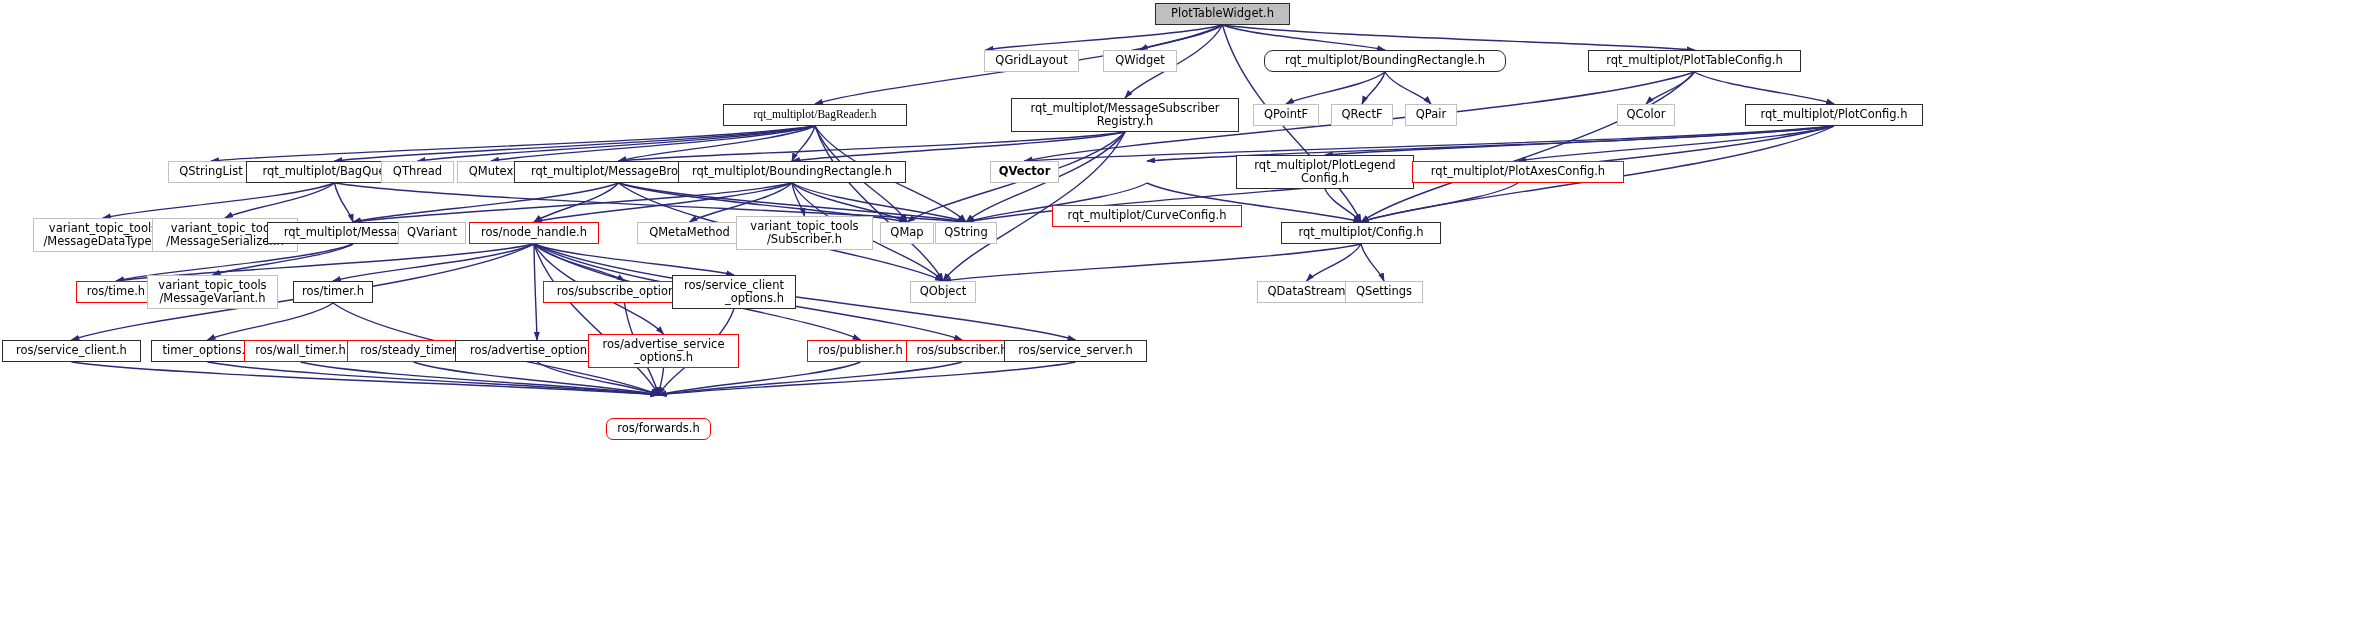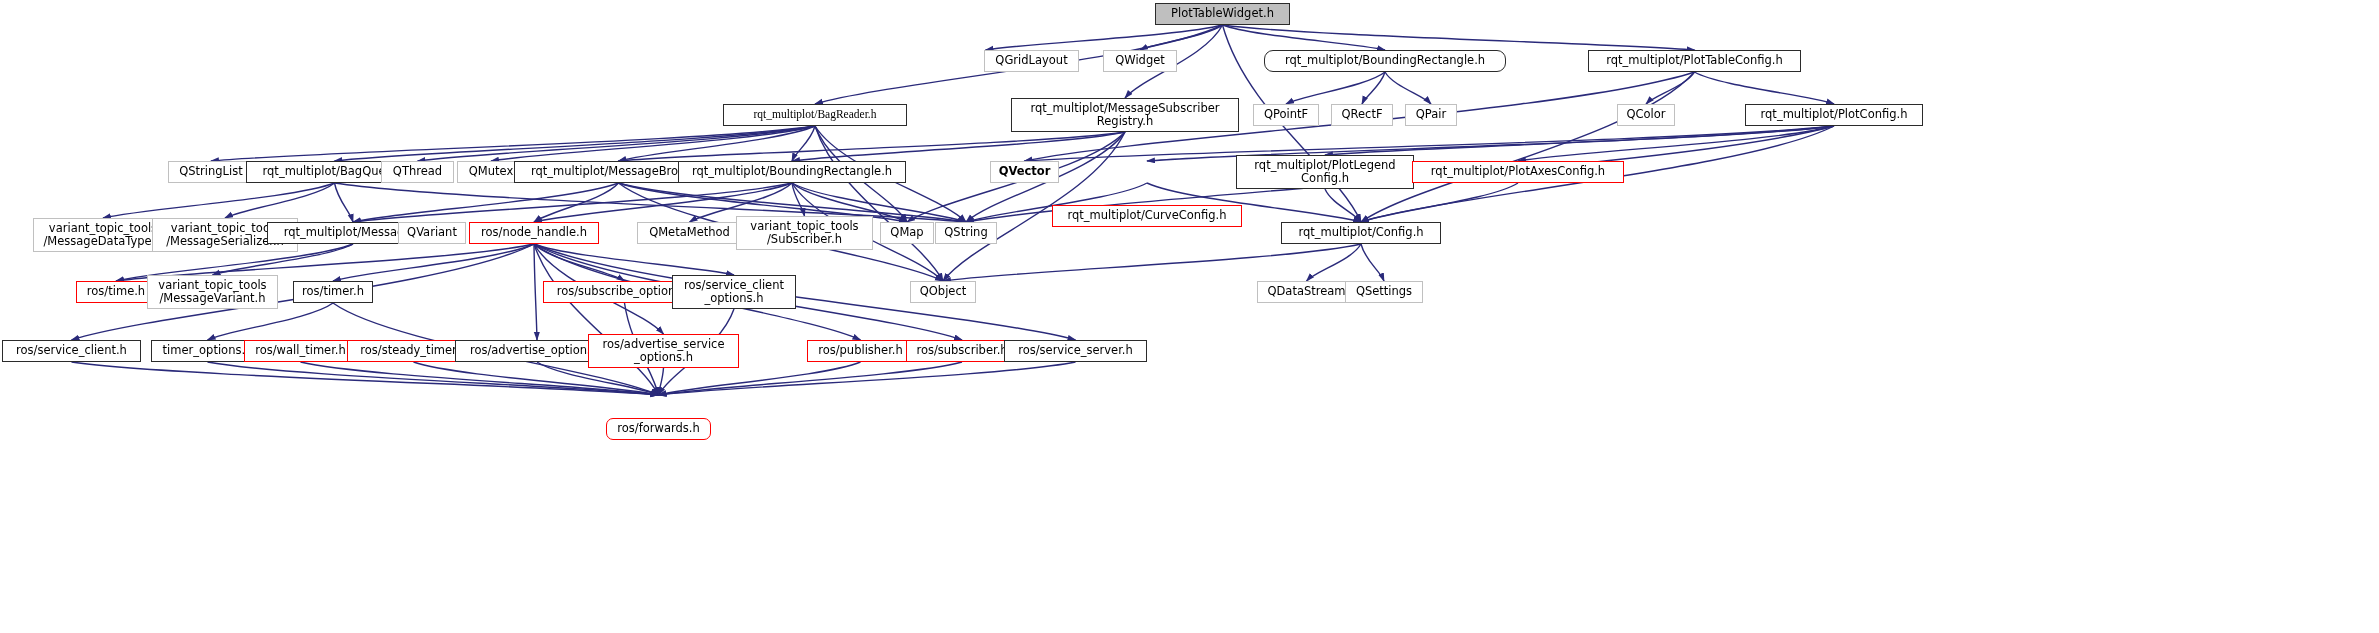--- a/index.html
+++ b/index.html
@@ -142,21 +142,21 @@
       <div class="node n-grey" style="left: 736px; top: 216px; width: 137px; height: 34px;">variant_topic_tools
 /Subscriber.h</div>
       <div class="node n-grey" style="left: 880px; top: 222px; width: 54px; height: 22px;">QMap</div>
       <div class="node n-grey" style="left: 935px; top: 222px; width: 62px; height: 22px;">QString</div>
       <div class="node n-black" style="left: 1281px; top: 222px; width: 160px; height: 22px;">rqt_multiplot/Config.h</div>
       <div class="node n-red" style="left: 76px; top: 281px; width: 80px; height: 22px;">ros/time.h</div>
       <div class="node n-grey" style="left: 147px; top: 275px; width: 131px; height: 34px;">variant_topic_tools
 /MessageVariant.h</div>
       <div class="node n-black" style="left: 293px; top: 281px; width: 80px; height: 22px;">ros/timer.h</div>
       <div class="node n-red" style="left: 543px; top: 281px; width: 163px; height: 22px;">ros/subscribe_options.h</div>
-      <div class="node n-black" style="left: 672px; top: 275px; width: 124px; height: 34px;">ros/service_client
+      <div class="node n-black" style="left: 672px; top: 275px; width: 124px; height: 34px; text-align: right;">ros/service_client
 _options.h</div>
       <div class="node n-grey" style="left: 910px; top: 281px; width: 66px; height: 22px;">QObject</div>
       <div class="node n-grey" style="left: 1257px; top: 281px; width: 99px; height: 22px;">QDataStream</div>
       <div class="node n-grey" style="left: 1345px; top: 281px; width: 78px; height: 22px;">QSettings</div>
       <div class="node n-black" style="left: 2px; top: 340px; width: 139px; height: 22px;">ros/service_client.h</div>
       <div class="node n-black" style="left: 151px; top: 340px; width: 113px; height: 22px;">timer_options.h</div>
       <div class="node n-red" style="left: 244px; top: 340px; width: 113px; height: 22px;">ros/wall_timer.h</div>
       <div class="node n-red" style="left: 347px; top: 340px; width: 133px; height: 22px;">ros/steady_timer.h</div>
       <div class="node n-black" style="left: 455px; top: 340px; width: 164px; height: 22px;">ros/advertise_options.h</div>
       <div class="node n-red" style="left: 588px; top: 334px; width: 151px; height: 34px;">ros/advertise_service

